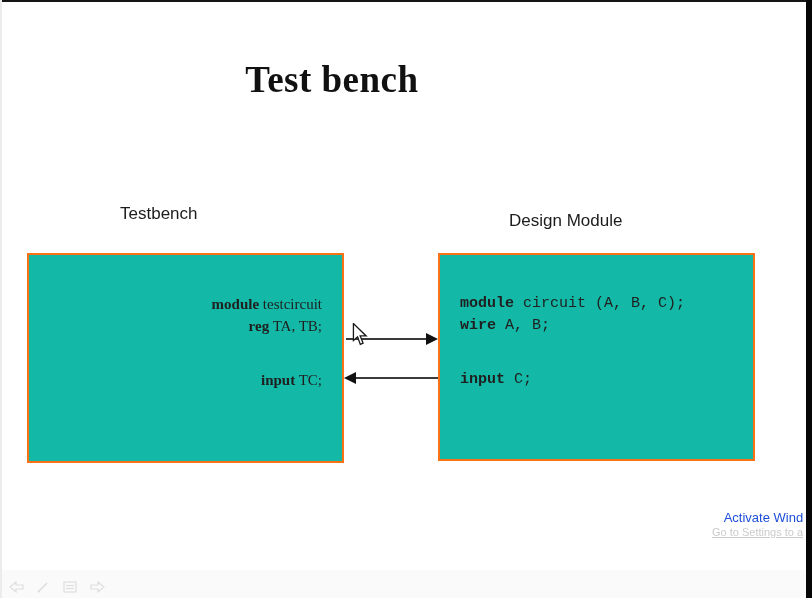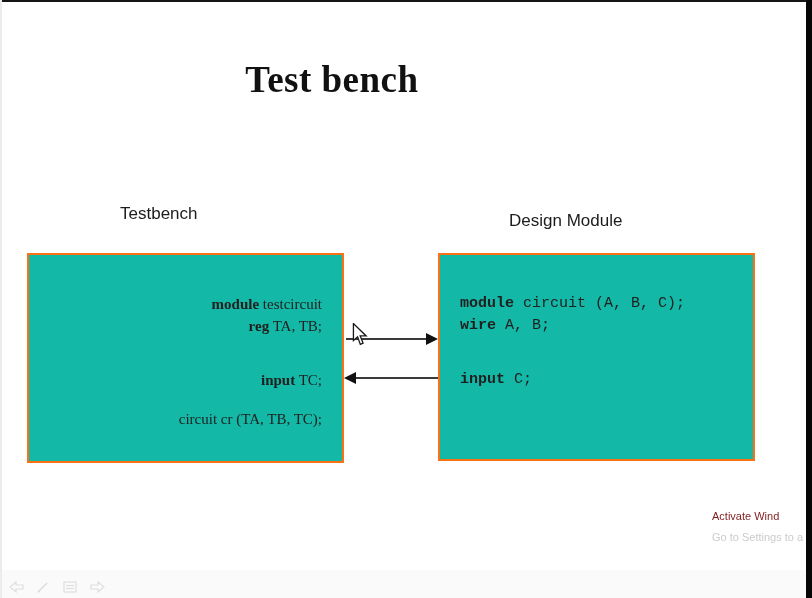--- a/index.html
+++ b/index.html
@@ -45,22 +45,22 @@
   .arrow-left-line{left:356px;top:377px;width:82px;}
   .arrowhead{position:absolute;width:0;height:0;z-index:7;}
   .head-right{left:426px;top:333px;border-top:6px solid transparent;border-bottom:6px solid transparent;border-left:12px solid #111;}
   .head-left{left:344px;top:372px;border-top:6px solid transparent;border-bottom:6px solid transparent;border-right:12px solid #111;}
 
   
   .cursor{position:absolute;left:352px;top:323px;z-index:30;}
 
   
   .watermark{position:absolute;left:712px;top:510px;z-index:10;white-space:nowrap;}
-  .watermark .wm1{font-size:11px;color:#7f1d1d;display:block;}
-  .watermark .wm2{font-size:11px;color:#cbcbcb;display:block;margin-top:9px;}
+  .watermark .wm1{font-size:13px;color:#1d4ed8;display:block;text-align:right;}
+  .watermark .wm2{font-size:11px;color:#cbcbcb;display:block;margin-top:1px;text-decoration:underline;}
 
   
   .ss-controls{position:absolute;left:8px;top:580px;display:flex;gap:11px;z-index:12;}
   .ss-controls .ctl{width:16px;height:14px;display:inline-flex;align-items:center;justify-content:center;cursor:pointer;}
 </style>
 </head>
 <body>
 
 <div class="edge-top"></div>
 <div class="edge-left"></div>
@@ -69,21 +69,20 @@
 
 <div class="slide-title">Test bench</div>
 
 <div class="box-label label-testbench">Testbench</div>
 <div class="box-label label-design">Design Module</div>
 
 <div class="module-box box-left">
   <div class="code-line l0"><span class="kw">module</span><span> testcircuit</span></div>
   <div class="code-line l1"><span class="kw">reg</span><span> TA, TB;</span></div>
   <div class="code-line l2"><span class="kw">input</span><span> TC;</span></div>
-  <div class="code-line l3"><span class="kw"></span><span>circuit cr (TA, TB, TC);</span></div>
 </div>
 
 <div class="module-box box-right">
   <div class="code-line l0"><span class="kw">module</span><span> circuit (A, B, C);</span></div>
   <div class="code-line l1"><span class="kw">wire</span><span> A, B;</span></div>
   <div class="code-line l2"><span class="kw">input</span><span> C;</span></div>
 </div>
 
 <div class="arrow-line arrow-right-line"></div>
 <div class="arrowhead head-right"></div>

